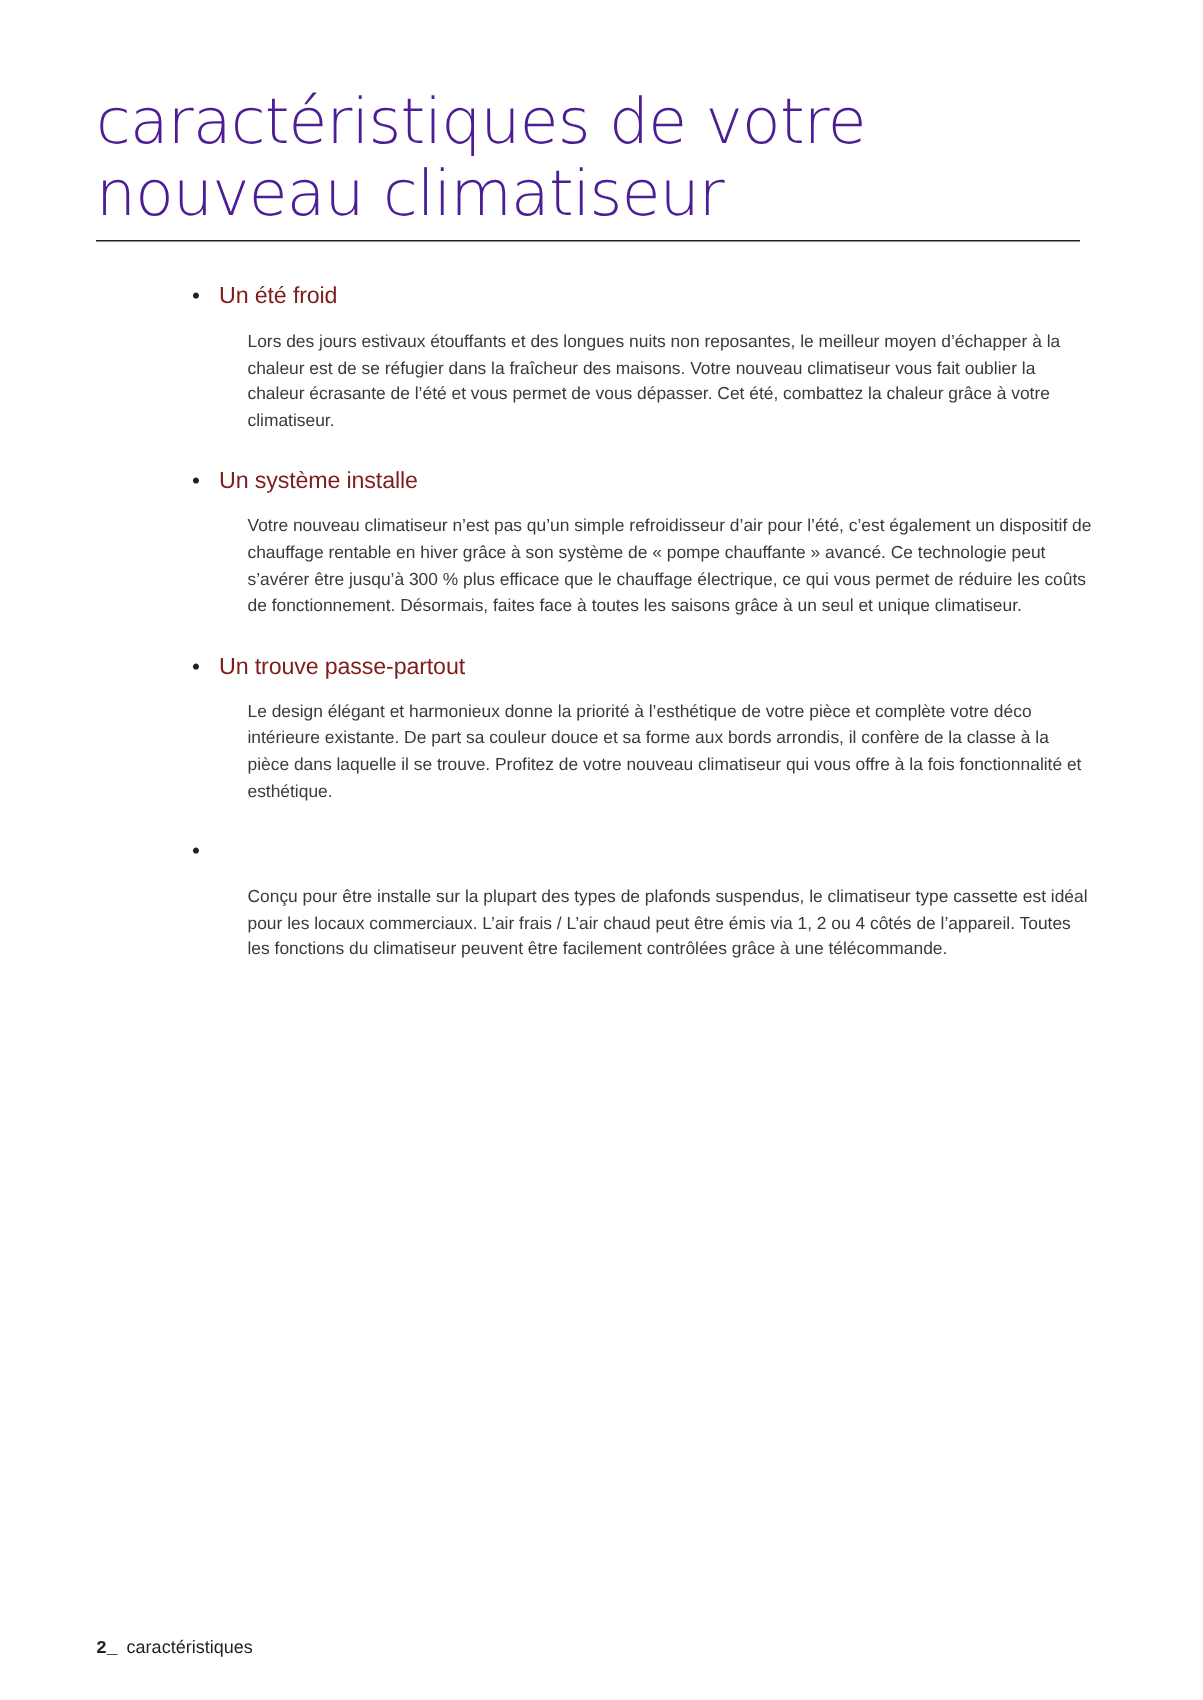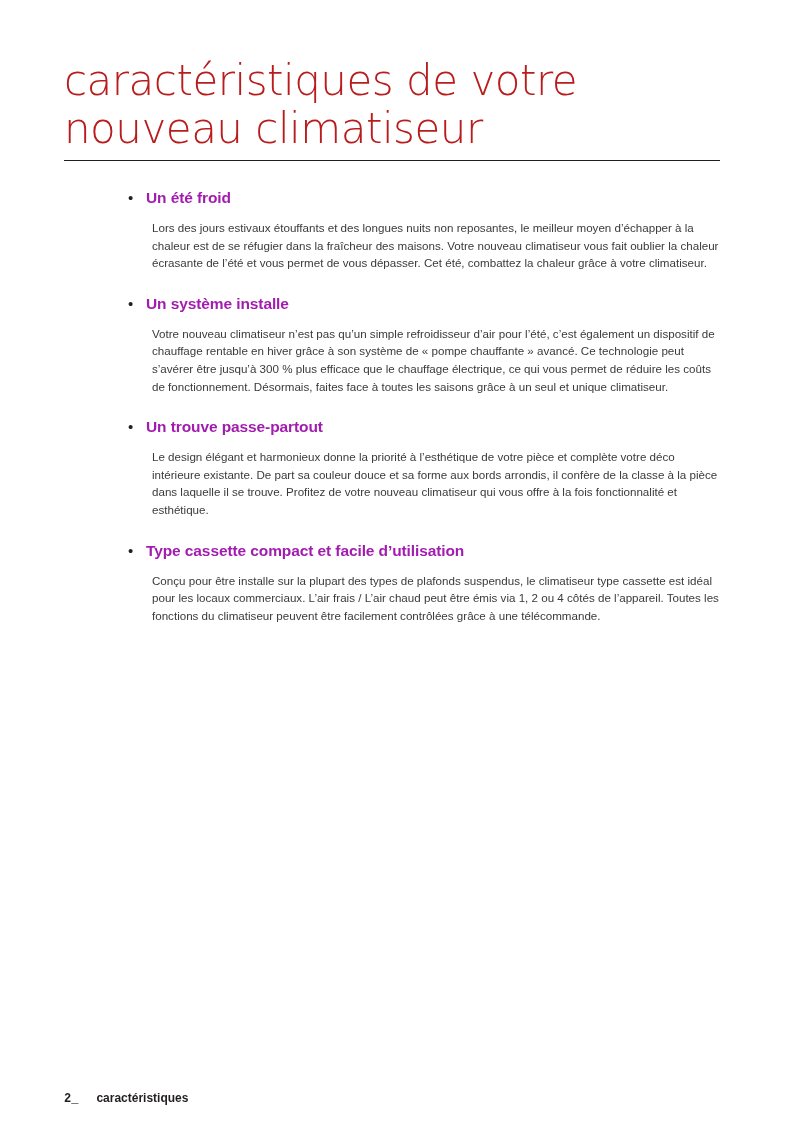--- a/index.html
+++ b/index.html
@@ -22,21 +22,21 @@
   .page-title {
     position: absolute;
     left: 64px;
     top: 57px;
     width: 660px;
     font-family: "DejaVu Sans", sans-serif;
     font-weight: 300;
     font-size: 42px;
     line-height: 48px;
     letter-spacing: -0.5px;
-    color: #b91c1c;
+    color: #4c1d95;
     white-space: pre-line;
   }
   .title-rule {
     position: absolute;
     left: 64px;
     top: 160px;
     width: 656px;
     height: 1px;
     background: #231f20;
   }
@@ -58,46 +58,46 @@
     width: 18px;
     flex: 0 0 18px;
     font-size: 15px;
     line-height: 20px;
     color: #231f20;
     text-align: left;
   }
   .section-title {
     font-size: 15.5px;
     line-height: 20px;
-    font-weight: bold;
-    color: #a21caf;
+    font-weight: normal;
+    color: #7f1d1d;
     letter-spacing: -0.1px;
   }
   .section-body {
-    margin-left: 24px;
+    margin-left: 37px;
     font-size: 11.6px;
     line-height: 17.6px;
     color: #3a3a3a;
     text-align: left;
     max-width: 570px;
   }
   .footer {
     position: absolute;
     left: 64px;
     bottom: 27px;
     font-size: 12px;
     color: #231f20;
   }
   .footer .pagenum {
     font-weight: bold;
     font-family: Liberation Mono, monospace;
   }
   .footer .pagelabel {
-    font-weight: bold;
-    margin-left: 18px;
+    font-weight: normal;
+    margin-left: 6px;
   }
 </style>
 </head>
 <body>
 
 <div class="page">
 
   <div class="page-title">caractéristiques de votre
 nouveau climatiseur</div>
   <div class="title-rule"></div>
@@ -124,21 +124,20 @@
       <div class="section-head">
         <div class="bullet">•</div>
         <div class="section-title">Un trouve passe-partout</div>
       </div>
       <div class="section-body">Le design élégant et harmonieux donne la priorité à l’esthétique de votre pièce et complète votre déco intérieure existante. De part sa couleur douce et sa forme aux bords arrondis, il confère de la classe à la pièce dans laquelle il se trouve. Profitez de votre nouveau climatiseur qui vous offre à la fois fonctionnalité et esthétique.</div>
     </div>
 
     <div class="section">
       <div class="section-head">
         <div class="bullet">•</div>
-        <div class="section-title">Type cassette compact et facile d’utilisation</div>
       </div>
       <div class="section-body">Conçu pour être installe sur la plupart des types de plafonds suspendus, le climatiseur type cassette est idéal pour les locaux commerciaux. L’air frais / L’air chaud peut être émis via 1, 2 ou 4 côtés de l’appareil. Toutes les fonctions du climatiseur peuvent être facilement contrôlées grâce à une télécommande.</div>
     </div>
 
   </div>
 
   <div class="footer">
     <span class="pagenum">2_</span><span class="pagelabel">caractéristiques</span>
   </div>
 

